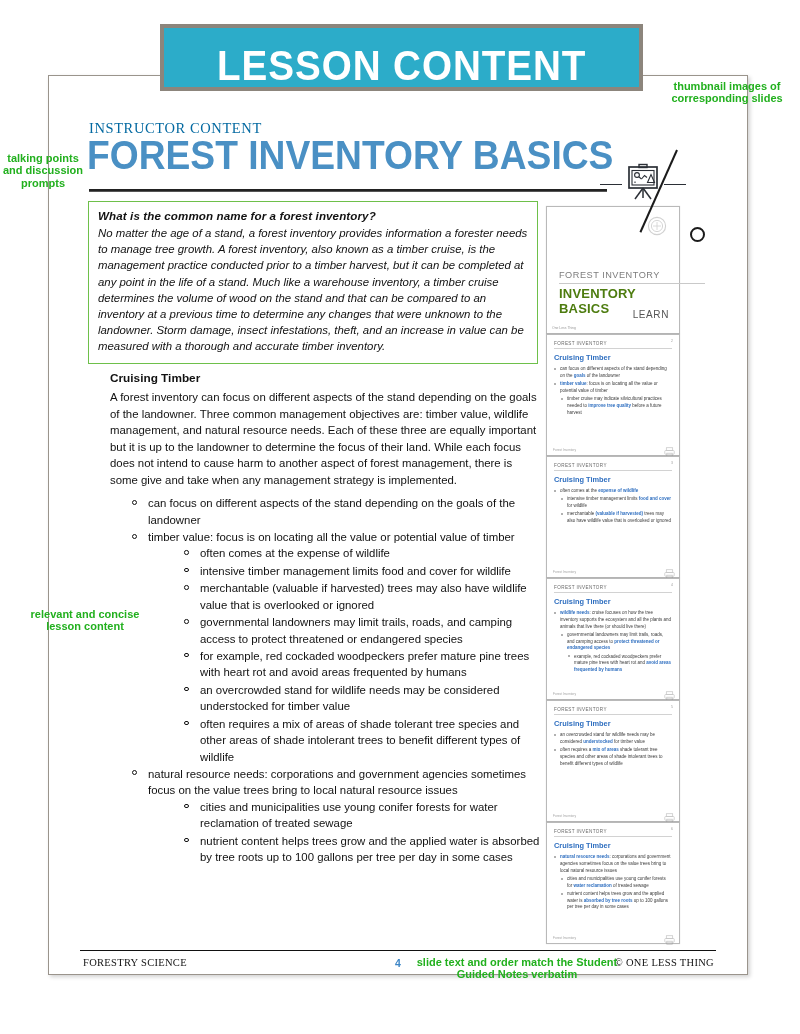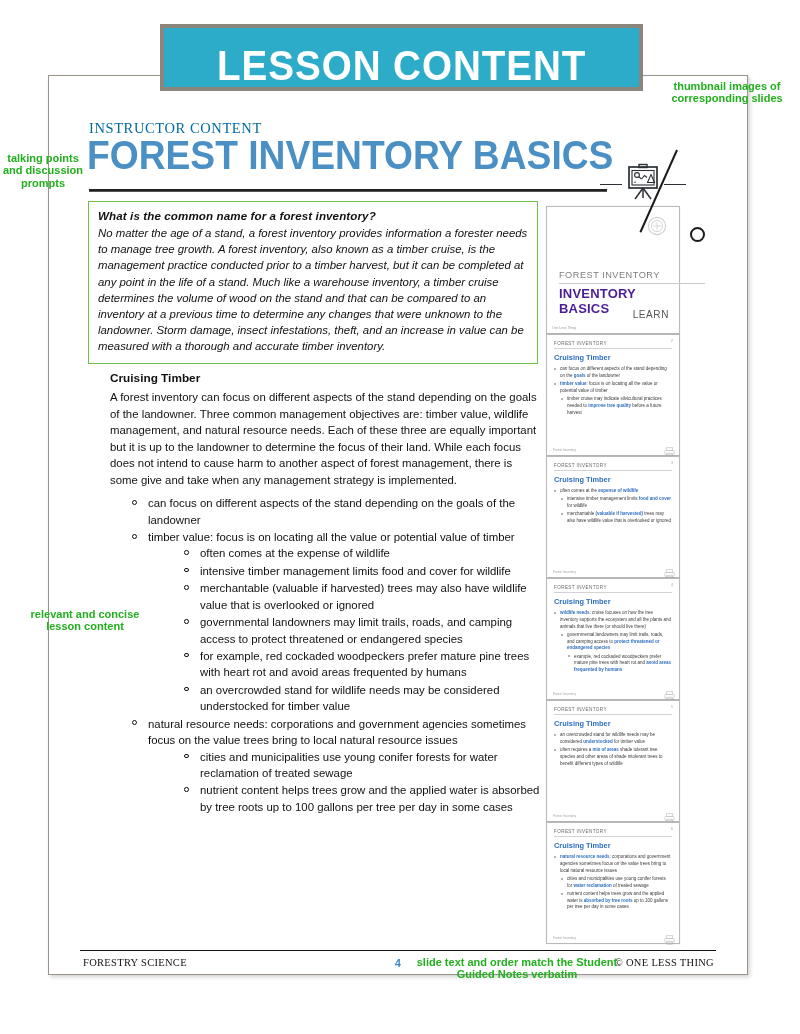--- a/index.html
+++ b/index.html
@@ -129,21 +129,21 @@
     box-sizing:border-box;position:relative;
     box-shadow:0 0 1px rgba(0,0,0,.15);
   }
   .thumb.title{height:128px;}
   .thumb.content{height:122px;padding:6px 7px 0 7px;}
 
   
   .ts-kicker{position:absolute;left:12px;top:63px;font-size:9.2px;color:#7d7d7d;
     font-family:"Liberation Sans Narrow","Liberation Sans",sans-serif;letter-spacing:.5px;}
   .ts-rule{position:absolute;left:12px;top:76px;width:146px;height:0;border-top:1px solid #c9c9c9;}
-  .ts-title{position:absolute;left:12px;top:79px;font-size:13px;color:#4c1d95;font-weight:bold;
+  .ts-title{position:absolute;left:12px;top:79px;font-size:13px;color:#4d7c0f;font-weight:bold;
     font-family:"Liberation Sans Narrow","Liberation Sans",sans-serif;letter-spacing:.2px;}
   .ts-learn{position:absolute;right:10px;top:102px;font-size:10px;color:#555;
     font-family:"Liberation Sans Narrow","Liberation Sans",sans-serif;letter-spacing:.6px;}
   .ts-corner{position:absolute;left:5px;bottom:3px;font-size:3.4px;color:#9a9a9a;}
   .ts-badge{position:absolute;right:12px;top:9px;width:20px;height:20px;opacity:.45;}
 
   
   .cs-head{font-size:4.6px;color:#6b6b6b;letter-spacing:.4px;
     font-family:"Liberation Sans Narrow","Liberation Sans",sans-serif;}
   .cs-rule{margin-top:2px;height:0;border-top:.8px solid #d2d2d2;}
@@ -246,20 +246,23 @@
           <ul class="lvl lvl2">
             <li>
               <span class="bl">governmental landowners may limit trails, roads, and camping access to protect threatened or endangered species</span>
             </li>
             <li>
               <span class="bl">for example, red cockaded woodpeckers prefer mature pine trees with heart rot and avoid areas frequented by humans</span>
             </li>
             <li>
               <span class="bl">an overcrowded stand for wildlife needs may be considered understocked for timber value</span>
             </li>
+            <li>
+              <span class="bl">often requires a mix of areas of shade tolerant tree species and other areas of shade intolerant trees to benefit different types of wildlife</span>
+            </li>
           </ul>
         </li>
         <li>
           <span class="bl">natural resource needs: corporations and government agencies sometimes focus on the value trees bring to local natural resource issues</span>
           <ul class="lvl lvl2">
             <li>
               <span class="bl">cities and municipalities use young conifer forests for water reclamation of treated sewage</span>
             </li>
             <li>
               <span class="bl">nutrient content helps trees grow and the applied water is absorbed by tree roots up to 100 gallons per tree per day in some cases</span>

